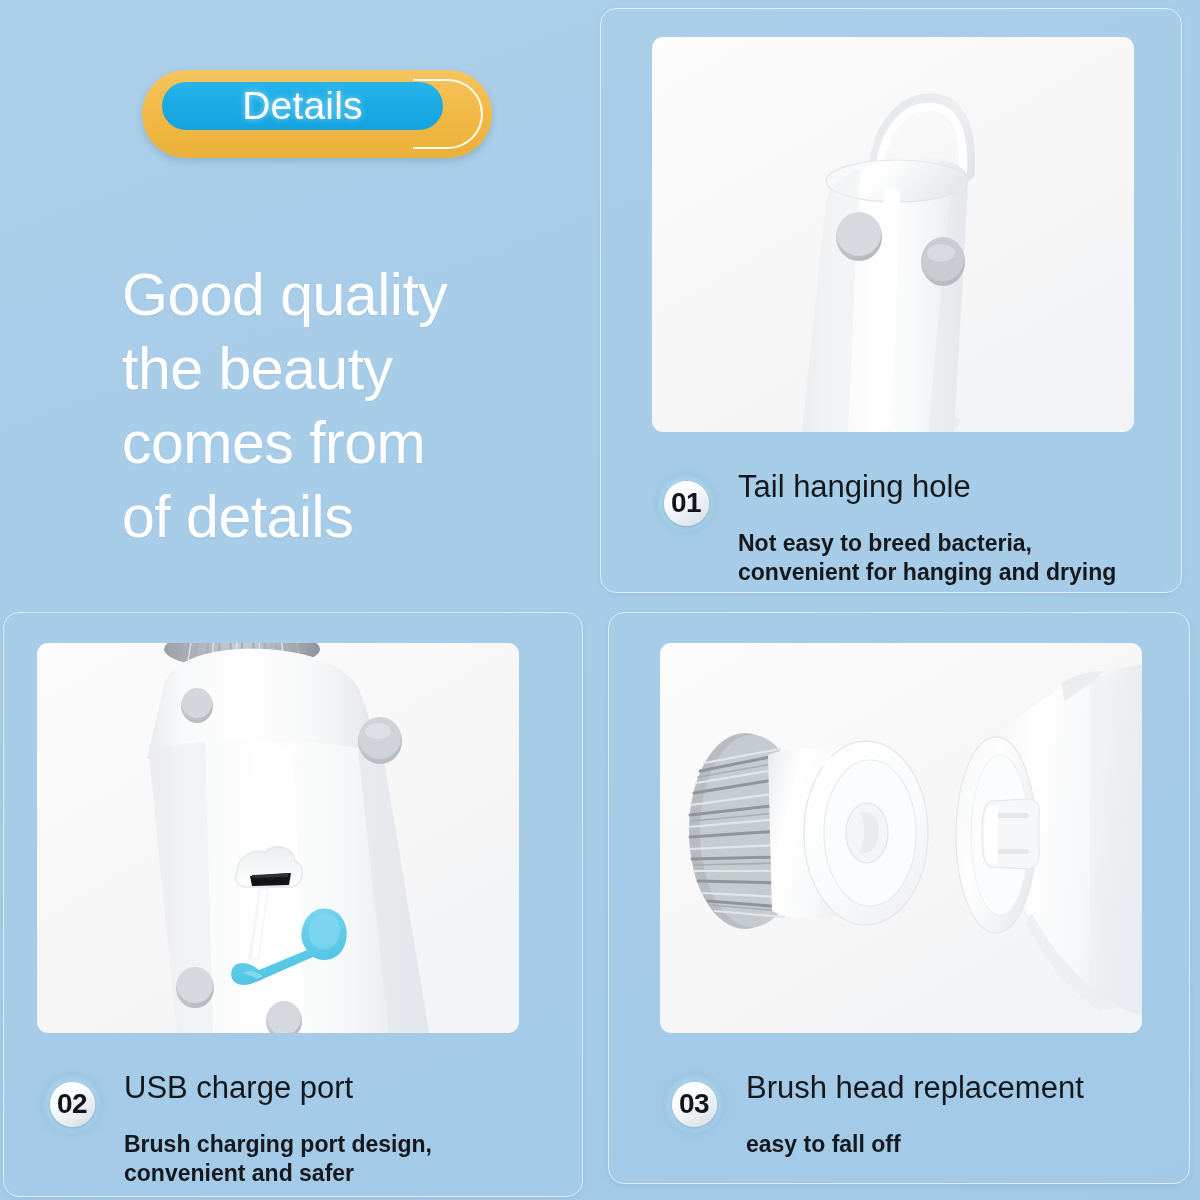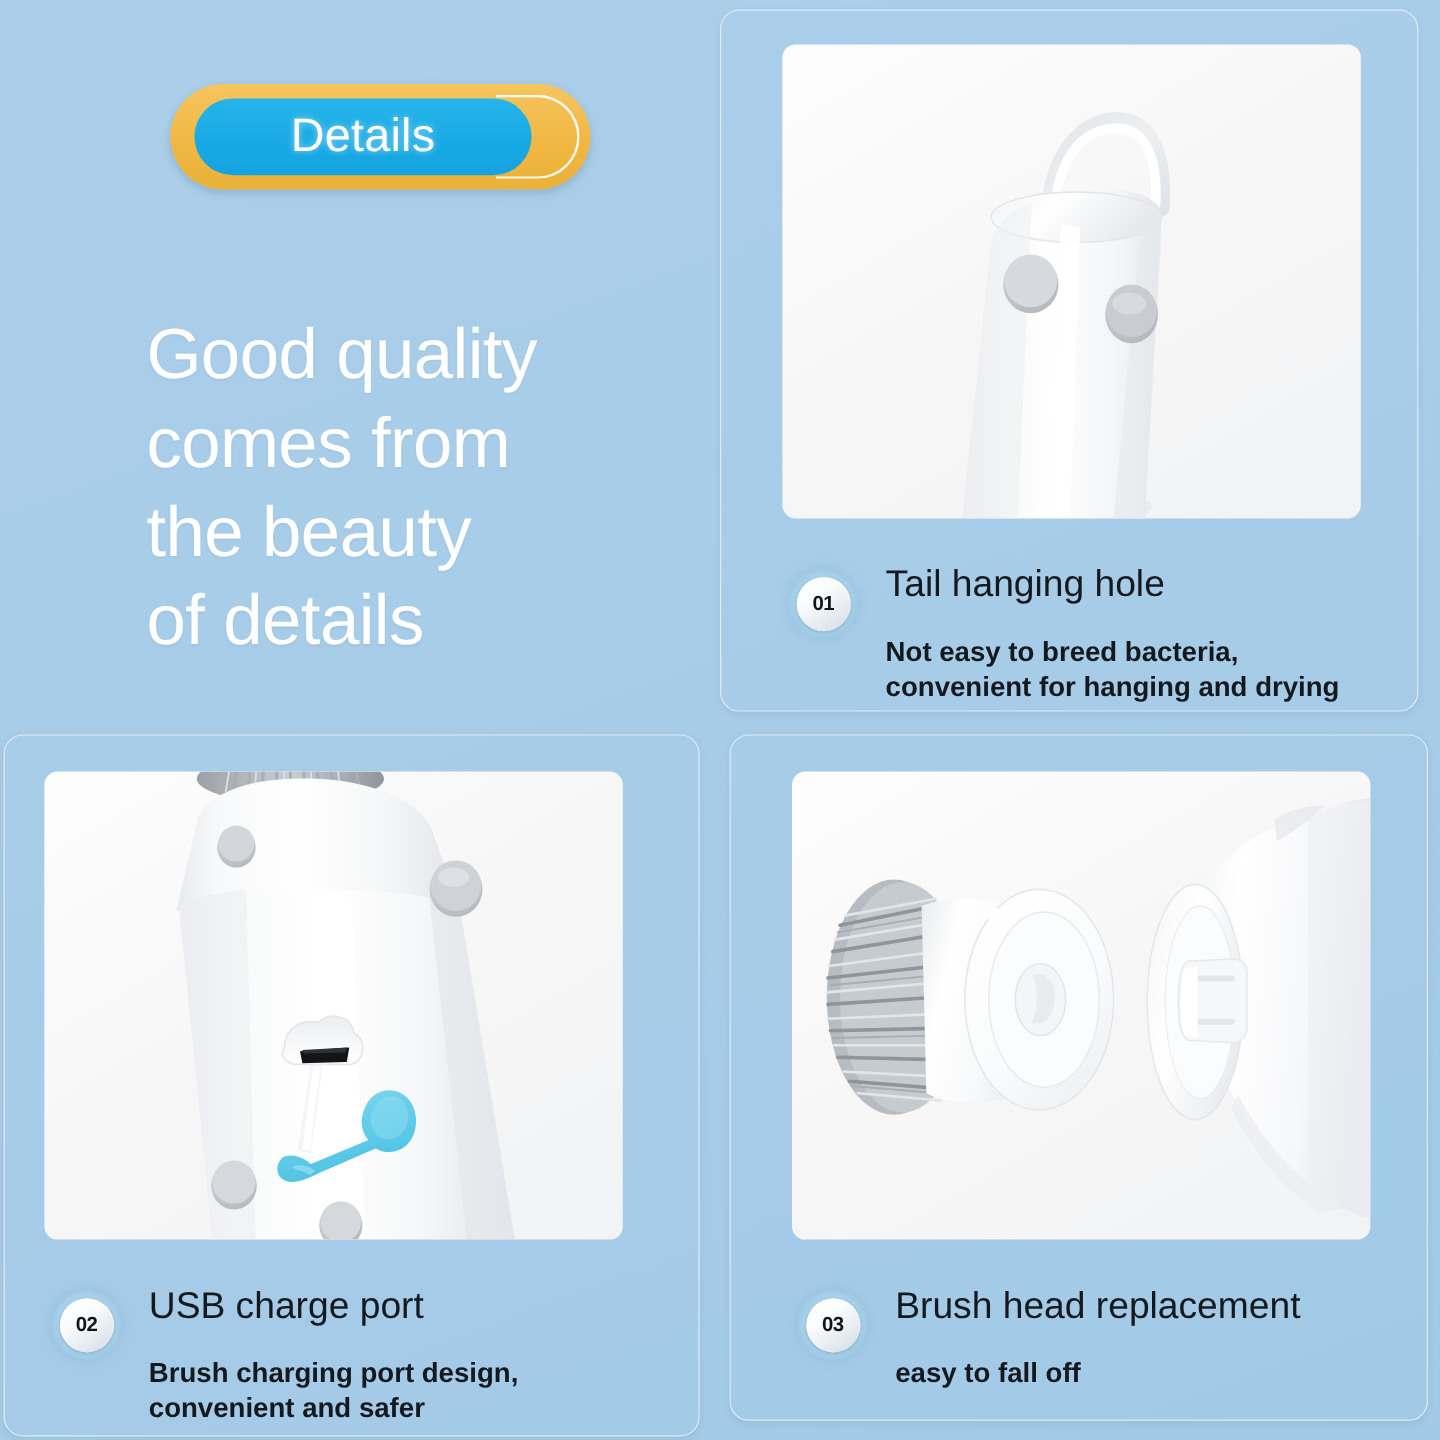--- a/index.html
+++ b/index.html
@@ -41,21 +41,21 @@
     border-radius: 0 35px 35px 0;
     border: 2px solid rgba(255,255,255,.92);
     border-left: none;
     box-sizing: border-box;
   }
   .details-badge-inner {
     position: absolute;
     left: 20px;
     top: 12px;
     width: 281px;
-    height: 64px;
+    height: 48px;
     border-radius: 32px;
     background: linear-gradient(180deg, #27b4ea 0%, #17a9e4 60%, #15a3e0 100%);
     display: flex;
     align-items: center;
     justify-content: center;
   }
   .details-badge-text {
     color: #ffffff;
     font-size: 39px;
     letter-spacing: .2px;
@@ -127,21 +127,21 @@
     width: 45px;
     height: 45px;
     border-radius: 50%;
     background: linear-gradient(145deg, #ffffff 0%, #fbfcfd 35%, #e4eaef 72%, #d2dae2 100%);
     display: flex;
     align-items: center;
     justify-content: center;
     box-shadow: inset 0 1px 2px rgba(255,255,255,.9), 0 1px 3px rgba(90,130,165,.45);
   }
   .num-badge-text {
-    font-size: 17px;
+    font-size: 28px;
     font-weight: bold;
     color: #111418;
     letter-spacing: -.5px;
   }
 
   .cap-text { margin-left: 22px; }
   .cap-title {
     font-size: 31px;
     color: #15181c;
     line-height: 40px;
@@ -176,22 +176,22 @@
 
   <div class="details-badge">
     <div class="details-badge-arc"></div>
     <div class="details-badge-inner">
       <span class="details-badge-text">Details</span>
     </div>
   </div>
 
   <div class="headline">
     <span class="headline-line">Good quality</span>
+    <span class="headline-line">the beauty</span>
     <span class="headline-line">comes from</span>
-    <span class="headline-line">the beauty</span>
     <span class="headline-line">of details</span>
   </div>
 
   <div class="panel panel-tr">
 
     <div class="photo photo-tr">
       <div class="tail-wrap">
         <svg width="482" height="395" viewBox="0 0 482 395">
           <defs>
             <linearGradient id="bodyG1" x1="0" y1="0" x2="1" y2="0">

